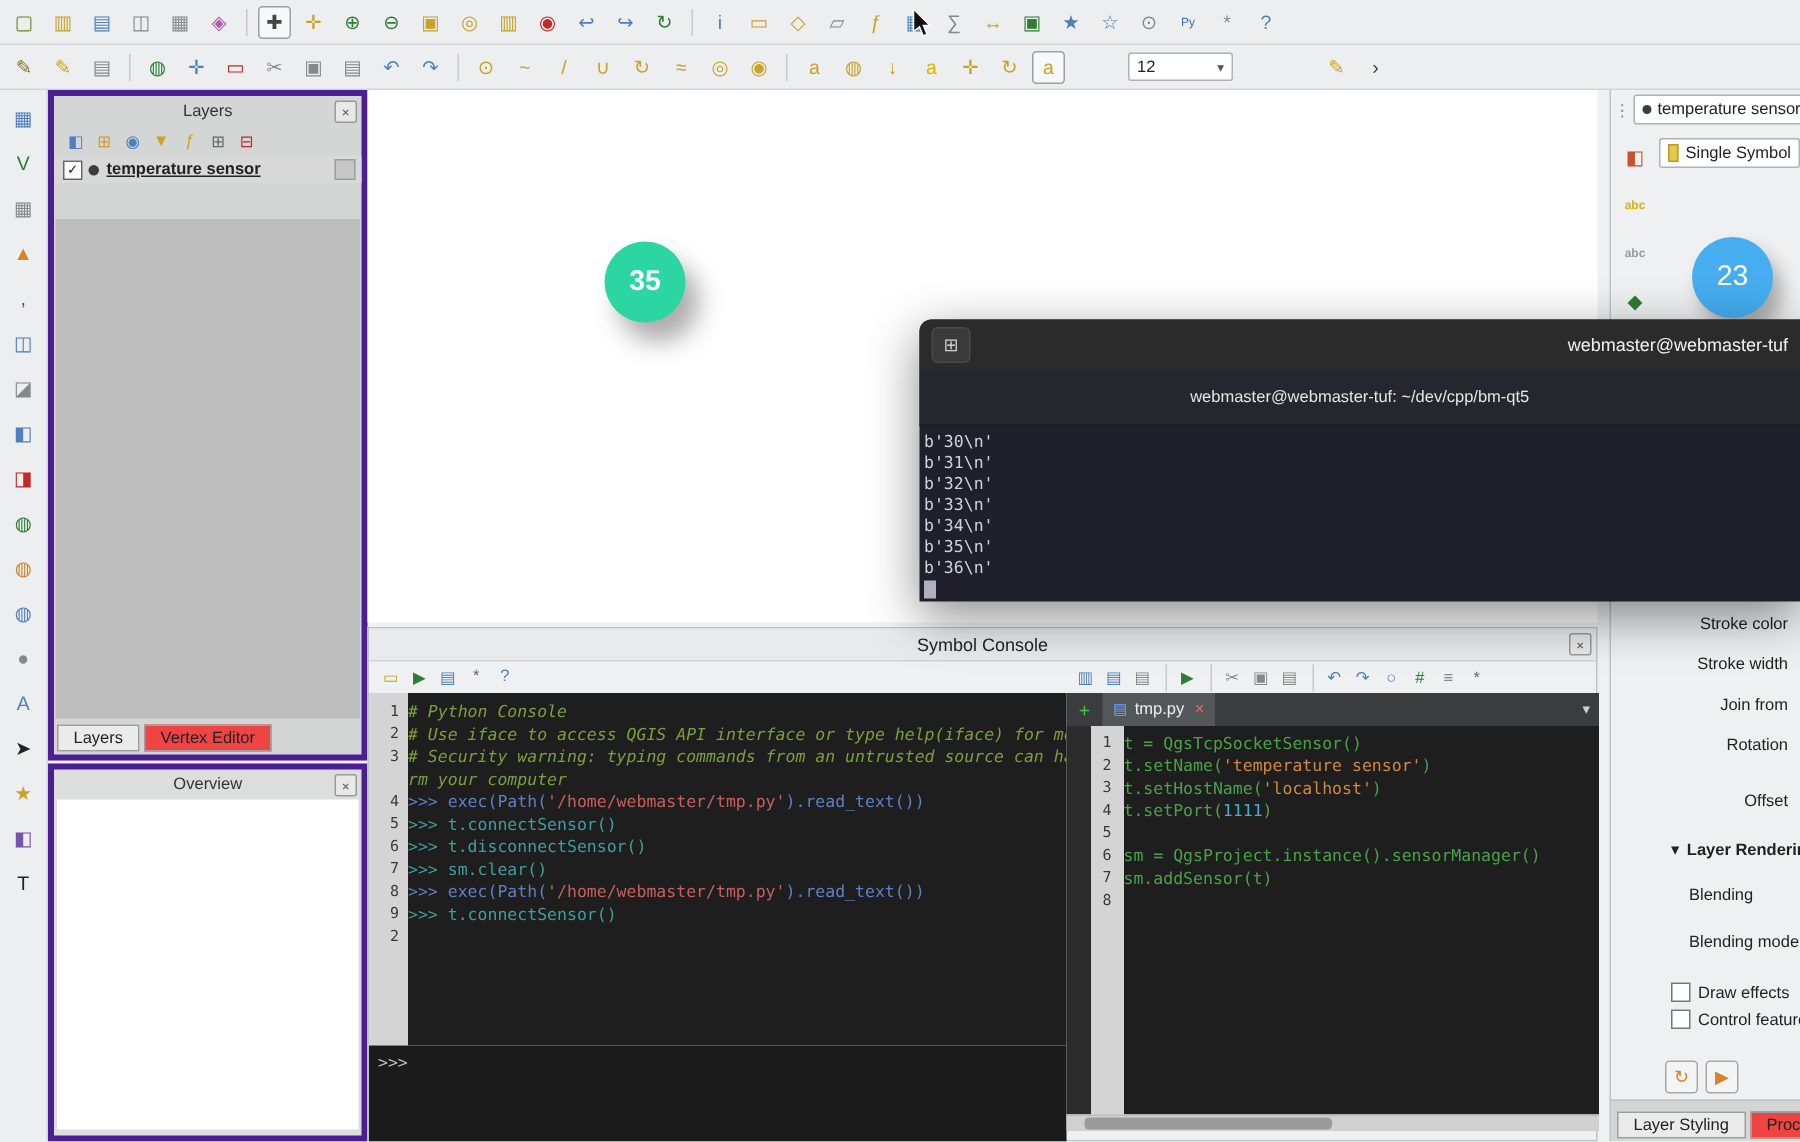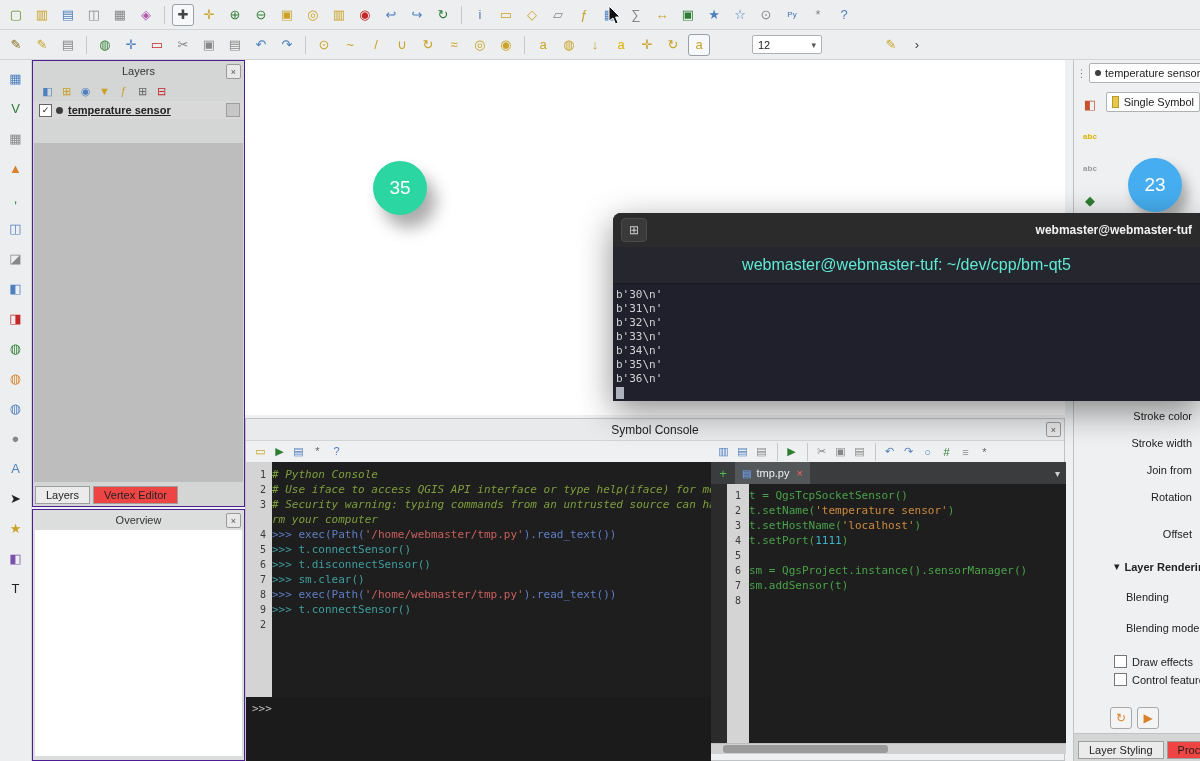--- a/index.html
+++ b/index.html
@@ -15,21 +15,21 @@
   .iconrow{display:flex;align-items:center}
   .tbicon{width:22px;height:22px;margin:0 2px;border-radius:3px;display:flex;align-items:center;justify-content:center;font-size:13px;flex:0 0 auto}
   .tbicon.pressed{background:#f7f8f9;border:1px solid #9aa0a6;box-sizing:border-box}
   .tbsep{width:1px;height:18px;background:#c6c9ca;margin:0 5px;flex:0 0 auto}
   #left-toolbar{position:absolute;left:0;top:60px;width:32px;bottom:0;background:#eceeef;border-right:1px solid #d2d5d6;
       display:flex;flex-direction:column;align-items:center;padding-top:3px;box-sizing:border-box}
   #left-toolbar .tbicon{margin:4px 0}
   .combo{background:#fff;border:1px solid #aeb2b5;border-radius:2px;font-size:11px;display:flex;align-items:center;padding:0 5px;color:#222;box-sizing:border-box}
 
   
-  .panel{position:absolute;background:#dcdddd;border:1px solid #4c1d95;box-sizing:border-box}
+  .panel{position:absolute;background:#dcdddd;border:4px solid #4c1d95;box-sizing:border-box}
   .ptitle{height:20px;display:flex;align-items:center;justify-content:center;font-size:11px;color:#333;position:relative}
   .pclose{position:absolute;right:3px;top:3px;width:13px;height:13px;border:1px solid #9a9a9a;border-radius:2px;
       display:flex;align-items:center;justify-content:center;font-size:9px;color:#555;background:#e8e8e8}
   .minirow{display:flex;align-items:center;padding-left:6px}
   .mini{width:17px;height:17px;margin-right:2px;display:flex;align-items:center;justify-content:center;font-size:11px}
   .paneltab{background:#ef4444;border:1px solid #9e9e9e;font-size:11px;padding:2px 10px;margin-right:3px;color:#222;white-space:nowrap}
   .paneltab.active{background:#ebebeb}
 
   
   #layer-row{height:18px;background:#d9d9d9;display:flex;align-items:center;padding-left:6px;position:relative}
@@ -41,23 +41,23 @@
   #map-canvas{position:absolute;left:245px;top:60px;width:820px;height:355px;background:#ffffff}
   #marker35{position:absolute;border-radius:50%;display:flex;align-items:center;justify-content:center;
       color:#fff;font-size:19px;box-shadow:9px 13px 16px rgba(70,70,70,.45)}
 
   
   #terminal{position:absolute;left:613px;top:213px;width:587px;height:188px;z-index:60;
       background:#20202c;border-radius:8px 0 0 0;box-shadow:0 10px 34px rgba(0,0,0,.45)}
   #term-titlebar{height:34px;background:#2b2b2b;border-radius:8px 0 0 0;position:relative;display:flex;align-items:center}
   #term-newtab{width:24px;height:22px;margin-left:8px;background:#3a3a3a;border:1px solid #4a4a4a;border-radius:4px;
       color:#cfcfcf;font-size:12px;display:flex;align-items:center;justify-content:center}
-  #term-title{position:absolute;right:8px;color:#f2f2f2;font-weight:bold;font-size:12px;white-space:nowrap}
+  #term-title{position:absolute;right:8px;color:#f2f2f2;font-weight:normal;font-size:12px;white-space:nowrap}
   #term-tabbar{height:36px;background:#26262f;display:flex;align-items:center;justify-content:center;border-bottom:1px solid #1a1a22}
-  #term-tab-title{color:#5eead4;font-size:16px;white-space:nowrap}
+  #term-tab-title{color:#e5e5e5;font-size:11px;white-space:nowrap}
   #term-body{padding:4px 3px;font-size:11px;line-height:14px;color:#d2d2d6;white-space:pre}
   #term-cursor{display:inline-block;width:8px;height:12px;background:#aeb2bf;vertical-align:middle}
 
   
   #python-dock{position:absolute;left:245px;top:418px;width:820px;height:343px;background:#eff0f1;border:1px solid #c0c3c5;box-sizing:border-box}
   #pc-title{height:21px;background:#e9eaeb;border-bottom:1px solid #d2d5d6;display:flex;align-items:center;justify-content:center;font-size:12px;position:relative}
   .codearea .crow{display:flex;line-height:15px;font-size:11px;white-space:pre}
   .ln{display:inline-block;flex:0 0 auto;text-align:right;color:#3a3a3a;font-size:10px}
   .lt{white-space:pre}
   #console-output{position:absolute;left:0;top:43px;width:465px;height:235px;overflow:hidden;padding-top:5px;box-sizing:border-box;
@@ -404,21 +404,21 @@
 
 <div class="panel" id="overview-panel" style="left:32px;top:509px;width:213px;height:252px;background:#dcdddd">
   <div class="ptitle">
     <span>Overview</span>
     <span class="pclose">×</span>
   </div>
   <div style="position:absolute;left:2px;top:20px;right:2px;bottom:4px;background:#ffffff"></div>
 </div>
 
 <div id="map-canvas">
-  <div id="marker35" style="left: 128px; top: 101px; width: 54px; height: 54px; background: rgb(43, 214, 163);">
+  <div id="marker35" style="left: 158px; top: 101px; width: 54px; height: 54px; background: rgb(43, 214, 163); font-weight: bold;">
     <span>35</span>
   </div>
 </div>
 
 <div id="styling-panel">
   <div style="display:flex;align-items:center;height:26px">
     <span style="color:#8a8a8a;font-size:11px;margin:0 2px">⋮</span>
     <div class="combo" style="flex:1;height:20px;margin-right:2px">
       <span class="dot" style="width:6px;height:6px;margin-right:4px"></span>
       <span style="white-space:nowrap">temperature sensor</span>

